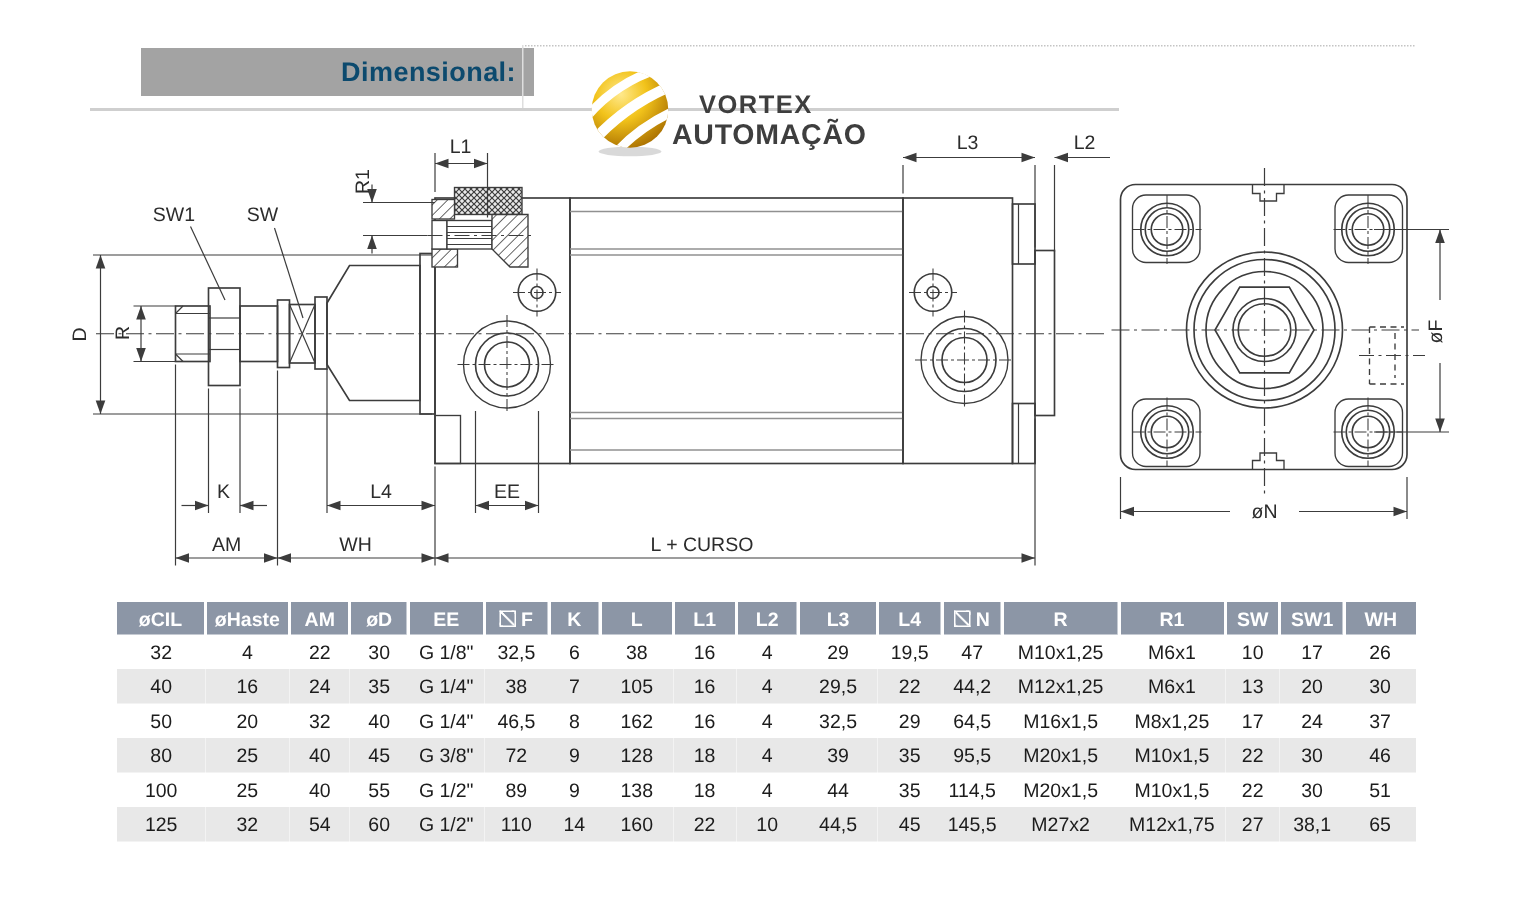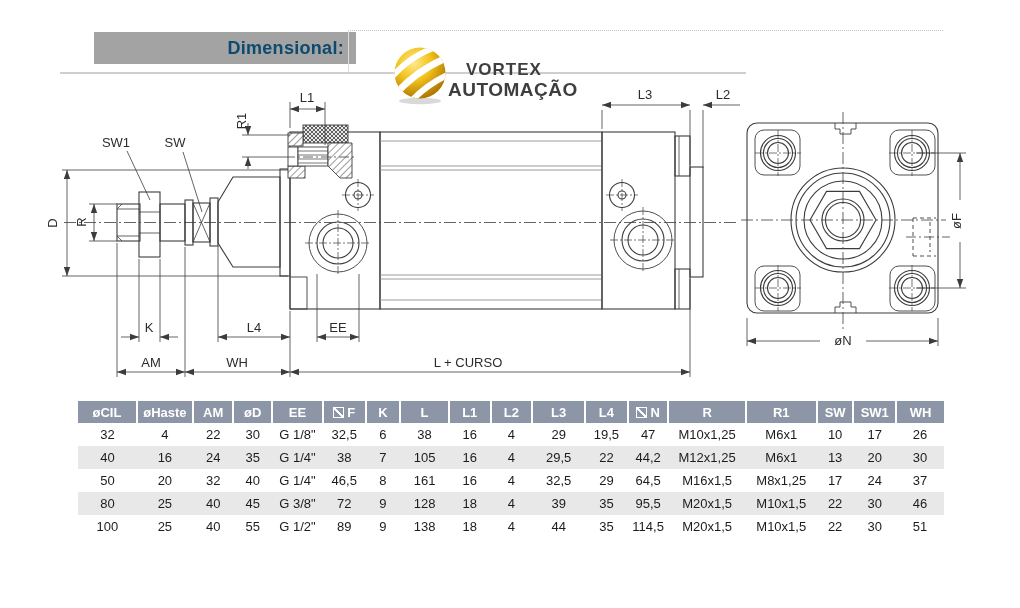--- a/index.html
+++ b/index.html
@@ -409,21 +409,21 @@
           <td>30</td>
         </tr>
         <tr>
           <td>50</td>
           <td>20</td>
           <td>32</td>
           <td>40</td>
           <td>G 1/4"</td>
           <td>46,5</td>
           <td>8</td>
-          <td>161</td>
+          <td>162</td>
           <td>16</td>
           <td>4</td>
           <td>32,5</td>
           <td>29</td>
           <td>64,5</td>
           <td>M16x1,5</td>
           <td>M8x1,25</td>
           <td>17</td>
           <td>24</td>
           <td>37</td>
@@ -461,16 +461,36 @@
           <td>4</td>
           <td>44</td>
           <td>35</td>
           <td>114,5</td>
           <td>M20x1,5</td>
           <td>M10x1,5</td>
           <td>22</td>
           <td>30</td>
           <td>51</td>
         </tr>
+        <tr>
+          <td>125</td>
+          <td>32</td>
+          <td>54</td>
+          <td>60</td>
+          <td>G 1/2"</td>
+          <td>110</td>
+          <td>14</td>
+          <td>160</td>
+          <td>22</td>
+          <td>10</td>
+          <td>44,5</td>
+          <td>45</td>
+          <td>145,5</td>
+          <td>M27x2</td>
+          <td>M12x1,75</td>
+          <td>27</td>
+          <td>38,1</td>
+          <td>65</td>
+        </tr>
       </tbody>
   </table>
 
 </div>
 
 </body></html>

